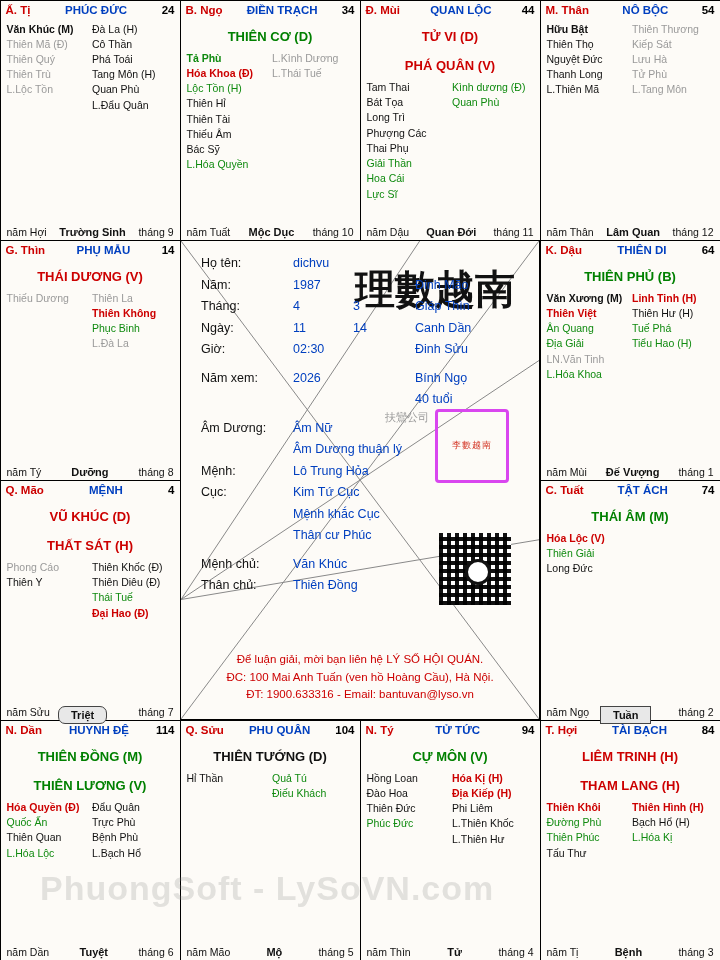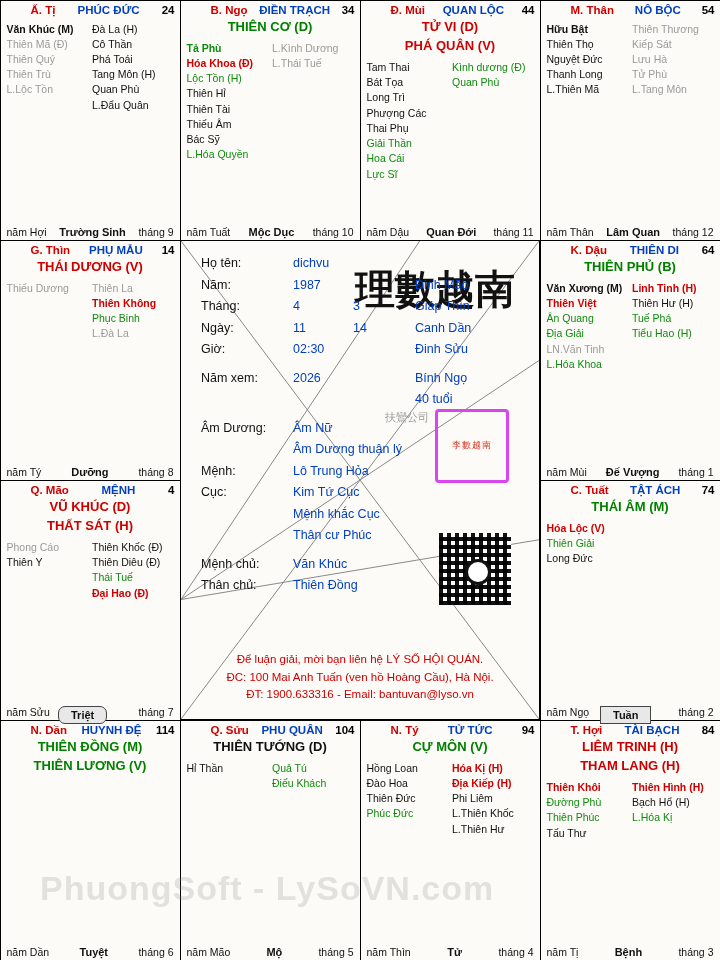--- a/index.html
+++ b/index.html
@@ -24,26 +24,26 @@
     margin:-0.5px;
     padding:0;
     overflow:hidden;
     background:transparent;
   }
   .hdr {
     display:flex; align-items:center; justify-content:space-between;
     padding:3px 5px 0 5px;
     font-size:11.5px; font-weight:bold;
   }
-  .hdr .chi { color:#cc0000;margin-left:25px; }
+  .hdr .chi { color:#cc0000; }
   .hdr .cung { color:#003fbf; }
   .hdr .num { color:#000; }
   .main-star {
     text-align:center; font-weight:bold; font-size:13px;
-    color:#008000; margin-top:3px; line-height:1.25;
+    color:#008000; margin-top:13px; line-height:1.25;
   }
   .main-star.red { color:#cc0000; }
   .cols {
     display:flex; padding:6px 6px 0 6px; gap:4px;
     font-size:10.5px; line-height:1.45;
   }
   .col { width:50%; }
   .col div { white-space:nowrap; }
   .s-black { color:#111; }
   .s-gray  { color:#9a9a9a; }
@@ -357,20 +357,34 @@
       </div>
     </div>
     <div class="cell" style="grid-area: 4 / 1;">
       <div class="hdr">
         <span class="chi">N. Dần</span>
         <span class="cung">HUYNH ĐỆ</span>
         <span class="num">114</span>
       </div>
       <div class="main-star ">THIÊN ĐỒNG (M)</div>
       <div class="main-star ">THIÊN LƯƠNG (V)</div>
+      <div class="cols">
+        <div class="col">
+          <div class="s-red">Hóa Quyền (Đ)</div>
+          <div class="s-green">Quốc Ấn</div>
+          <div class="s-black">Thiên Quan</div>
+          <div class="s-green">L.Hóa Lộc</div>
+        </div>
+        <div class="col">
+          <div class="s-black">Đẩu Quân</div>
+          <div class="s-black">Trực Phù</div>
+          <div class="s-black">Bệnh Phù</div>
+          <div class="s-black">L.Bạch Hổ</div>
+        </div>
+      </div>
       <div class="footer">
         <span>năm Dần</span>
         <span class="mid">Tuyệt</span>
         <span>tháng 6</span>
       </div>
     </div>
     <div class="cell" style="grid-area: 4 / 2;">
       <div class="hdr">
         <span class="chi">Q. Sửu</span>
         <span class="cung">PHU QUÂN</span>

